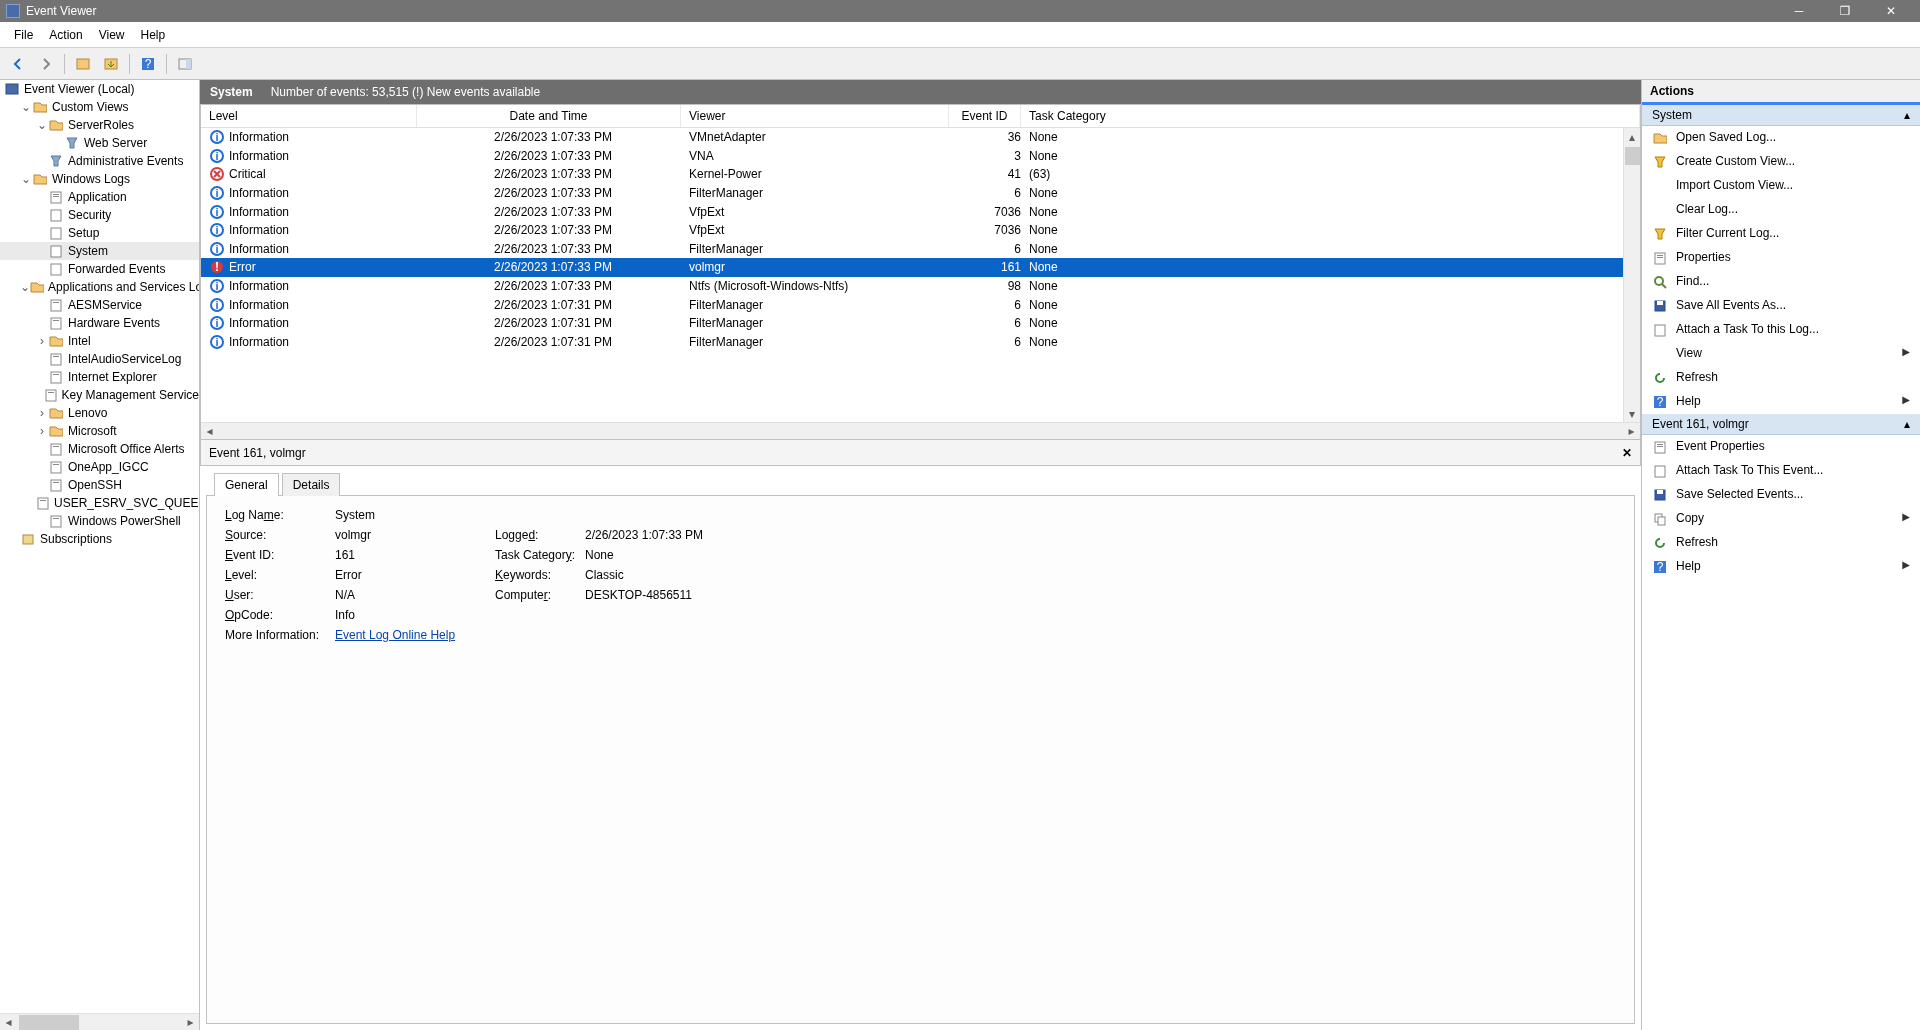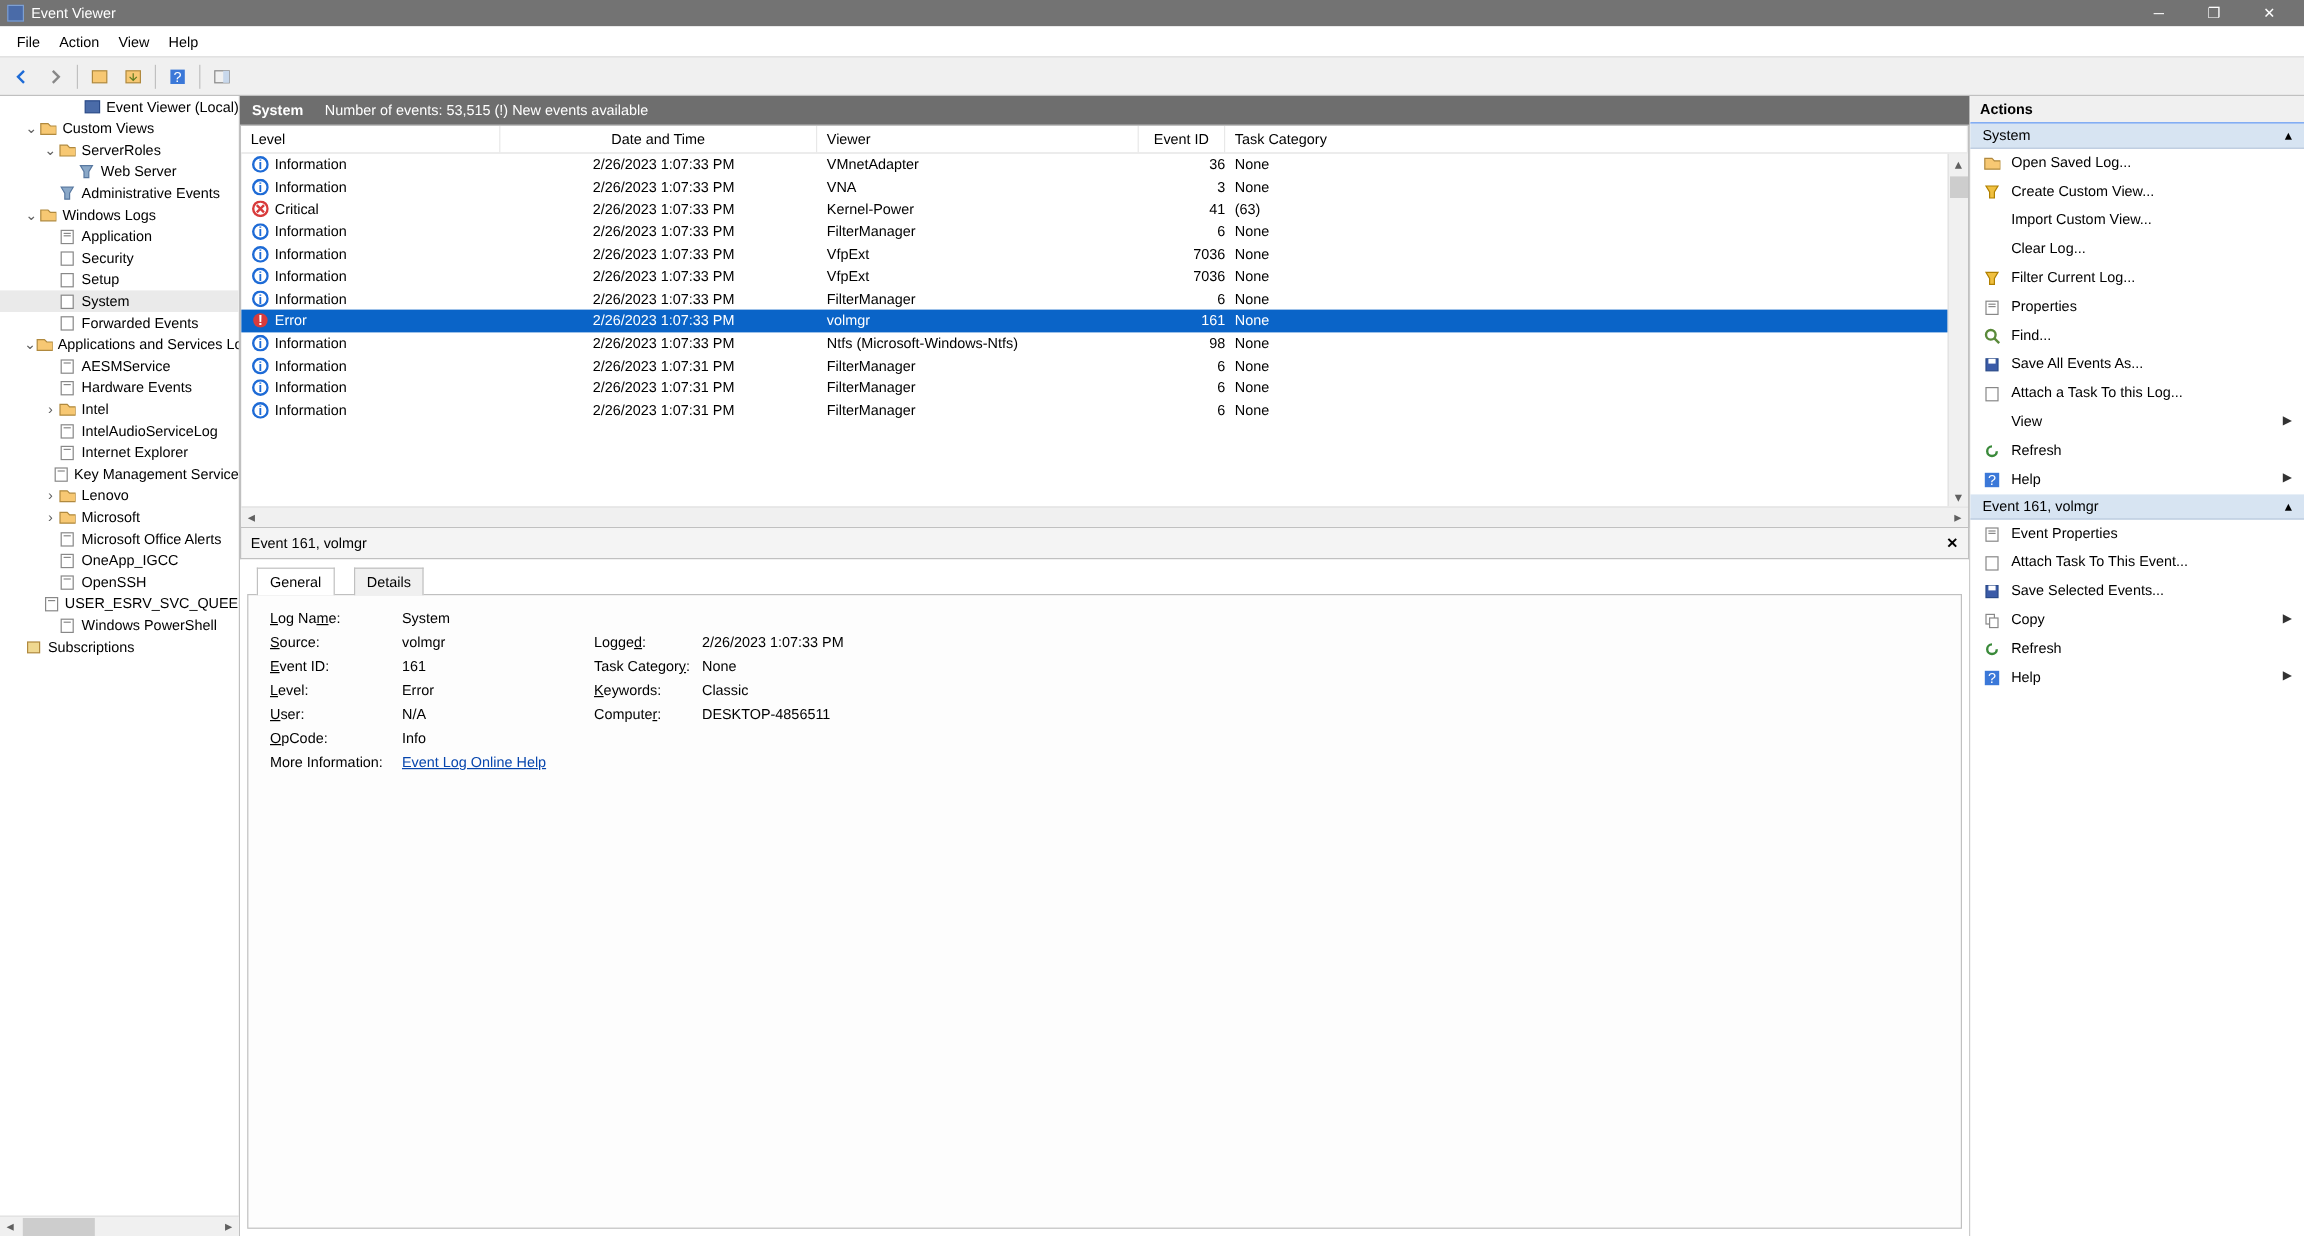--- a/index.html
+++ b/index.html
@@ -32,21 +32,21 @@
 .center-pane { flex:1; display:flex; flex-direction:column; border-right:1px solid #c0c0c0; }
 .actions-pane { width:278px; background:#fff; }
 
 
 .tree ul { list-style:none; }
 .tree li { white-space:nowrap; }
 .node { display:flex; align-items:center; height:18px; padding-left:4px; }
 .exp { width:12px; display:inline-flex; justify-content:center; color:#606060; cursor:default; }
 .ticon { width:16px; height:16px; display:inline-flex; align-items:center; justify-content:center; margin-right:4px; }
 .node.sel { background:#eaeaea; }
-.ind0 { padding-left:4px;justify-content:flex-end; } .ind1{padding-left:20px;} .ind2{padding-left:36px;} .ind3{padding-left:52px;}
+.ind0 { padding-left:4px; } .ind1{padding-left:20px;} .ind2{padding-left:36px;} .ind3{padding-left:52px;}
 
 
 .strip { background:#6e6e6e; color:#fff; height:24px; display:flex; align-items:center; padding:0 10px; gap:18px; }
 .strip .bold { font-weight:600; }
 .grid-wrap { border:1px solid #c0c0c0; margin:0; height:336px; display:flex; flex-direction:column; }
 .grid-head { display:flex; background:#fff; border-bottom:1px solid #e0e0e0; }
 .gh { padding:4px 8px; border-right:1px solid #e8e8e8; }
 .grid-body { flex:1; overflow:hidden; position:relative; }
 .row { display:flex; align-items:center; height:18.6px; padding-left:4px; }
 .row.selected { background:#0a64c8; color:#fff; }
@@ -55,32 +55,32 @@
 .c-level{width:216px; display:flex; align-items:center;} .c-date{width:264px;text-align:center;} .c-source{width:268px;} .c-id{width:72px; text-align:right;} .c-cat{flex:1;}
 .gh.c-id{text-align:center;}
 .grid-vscroll { position:absolute; right:0; top:0; bottom:0; width:17px; background:#f0f0f0; border-left:1px solid #e0e0e0; display:flex; flex-direction:column; align-items:center; }
 .grid-vscroll .arrow { height:17px; width:100%; display:flex; align-items:center; justify-content:center; color:#606060; }
 .grid-vscroll .thumb { width:15px; background:#cdcdcd; }
 .grid-hscroll { height:17px; background:#f0f0f0; border-top:1px solid #e0e0e0; display:flex; align-items:center; }
 .grid-hscroll .arrow { width:17px; display:flex; justify-content:center; color:#606060; }
 
 
 .detail-head { background:#f4f4f4; border:1px solid #c0c0c0; border-top:none; height:26px; display:flex; align-items:center; justify-content:space-between; padding:0 8px; }
-.tabs { display:flex; gap:16px; margin:6px 0 0 14px; }
+.tabs { display:flex; gap:3px; margin:6px 0 0 14px; }
 .tab { padding:4px 10px; border:1px solid #c0c0c0; border-bottom:none; background:#f0f0f0; position:relative; top:1px;}
 .tab.active { background:#fff; z-index:2; }
 .detail-body { border:1px solid #c0c0c0; margin:0 6px 6px 6px; padding:12px 18px; flex:1; background:#fdfdfd; }
 .desc-box { border:1px solid #c8c8c8; padding:6px 8px; height:128px; background:#fff; margin-bottom:20px;}
 .kv { display:grid; grid-template-columns:110px 160px 90px 260px; row-gap:6px; }
 .kv .lbl { text-decoration:underline dotted transparent; }
 .kv .lbl span.u { text-decoration:underline; }
 .link { color:#0645ad; text-decoration:underline; }
 
 
-.actions-head { background:#f0f0f0; border-bottom:1px solid #3b82f6; padding:4px 8px; font-weight:600; }
+.actions-head { background:#f0f0f0; border-bottom:3px solid #3b82f6; padding:4px 8px; font-weight:600; }
 .act-section { background:#d7e4f2; padding:3px 10px; border-bottom:1px solid #b8c8dc; display:flex; align-items:center; justify-content:space-between;}
 .act-item { display:flex; align-items:flex-start; gap:8px; padding:4px 10px; }
 .act-item .ai { width:16px; height:16px; display:inline-flex; align-items:center; justify-content:center; }
 .act-item .arrow-r { margin-left:auto; color:#333; font-size:10px;}
 
 
 .svg-info circle{fill:#fff;stroke:#1e6bd6;stroke-width:2;} .svg-info text{fill:#1e6bd6;font-weight:bold;font-size:11px;}
 .svg-err circle{fill:#d83b3b;}
 .svg-crit circle{fill:#fff;stroke:#d83b3b;stroke-width:2;} .svg-crit path{stroke:#d83b3b;stroke-width:2;fill:none;}
 </style>

